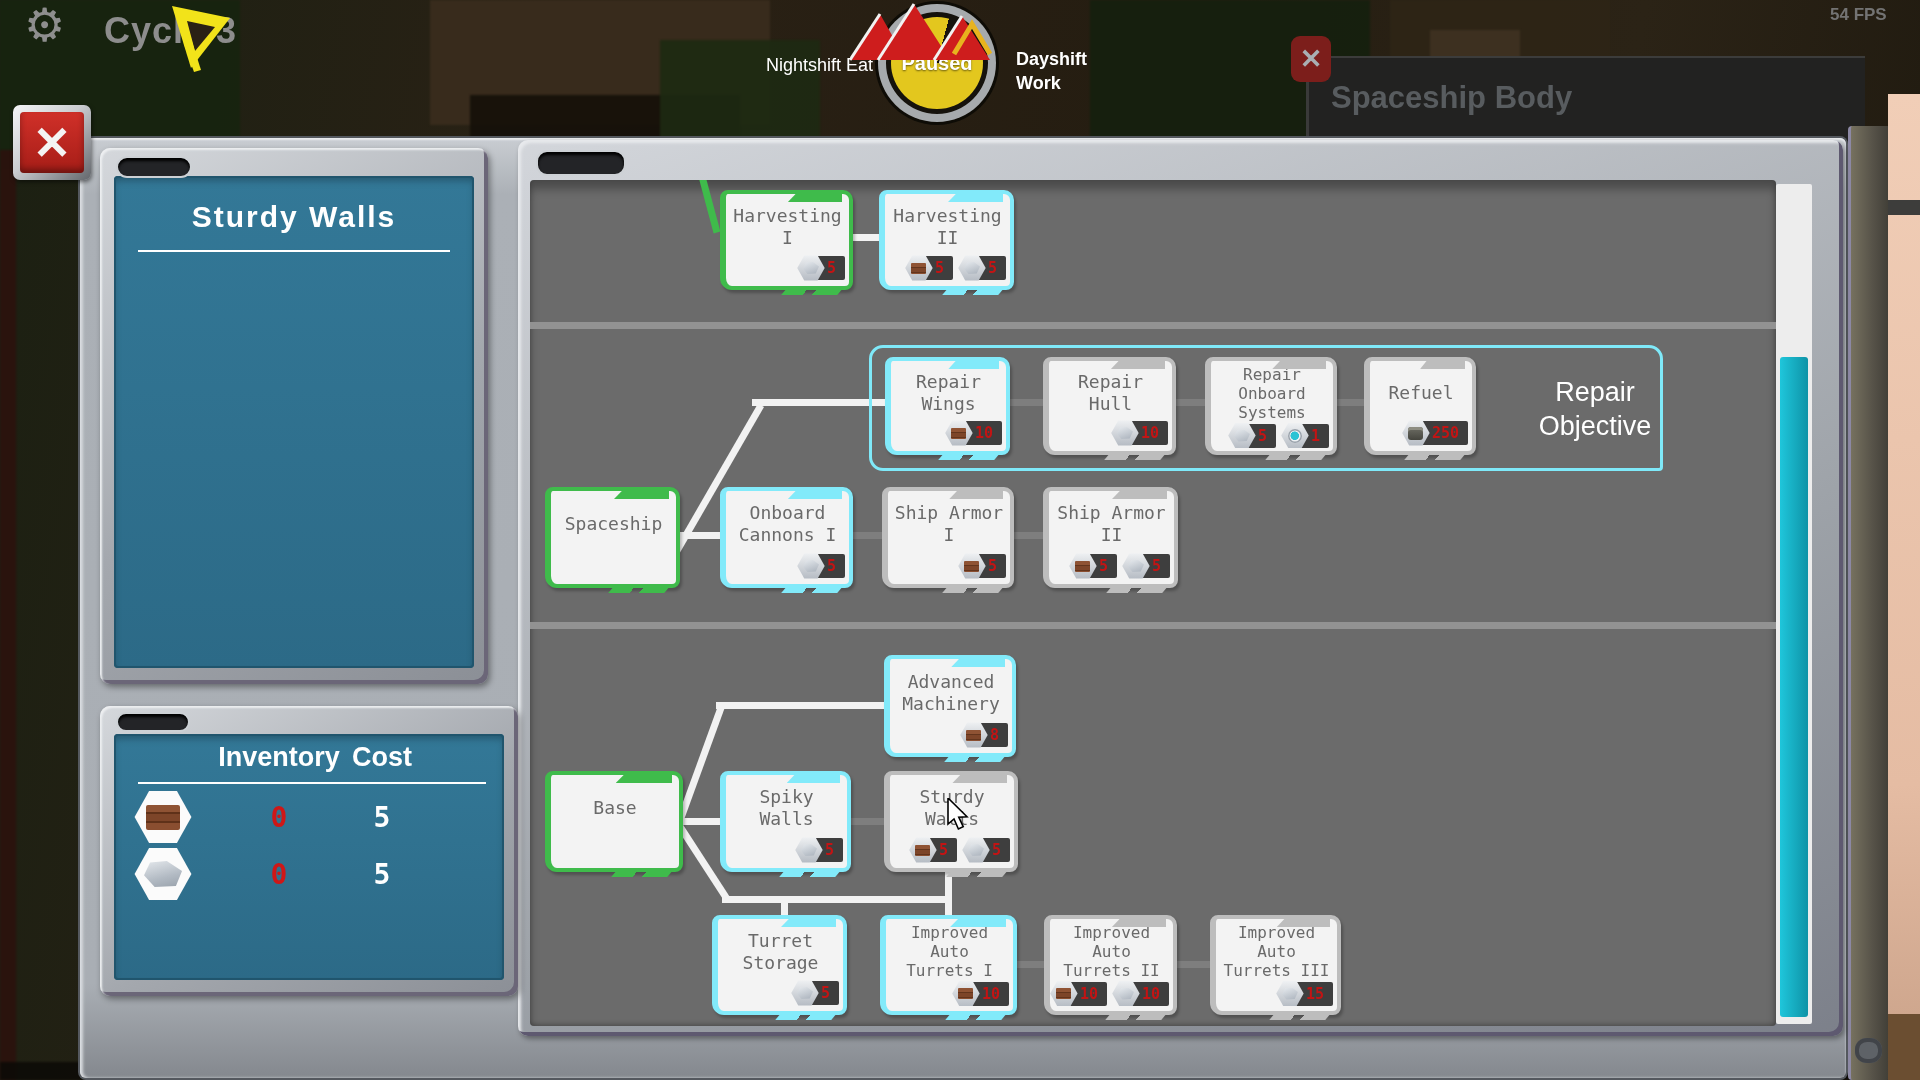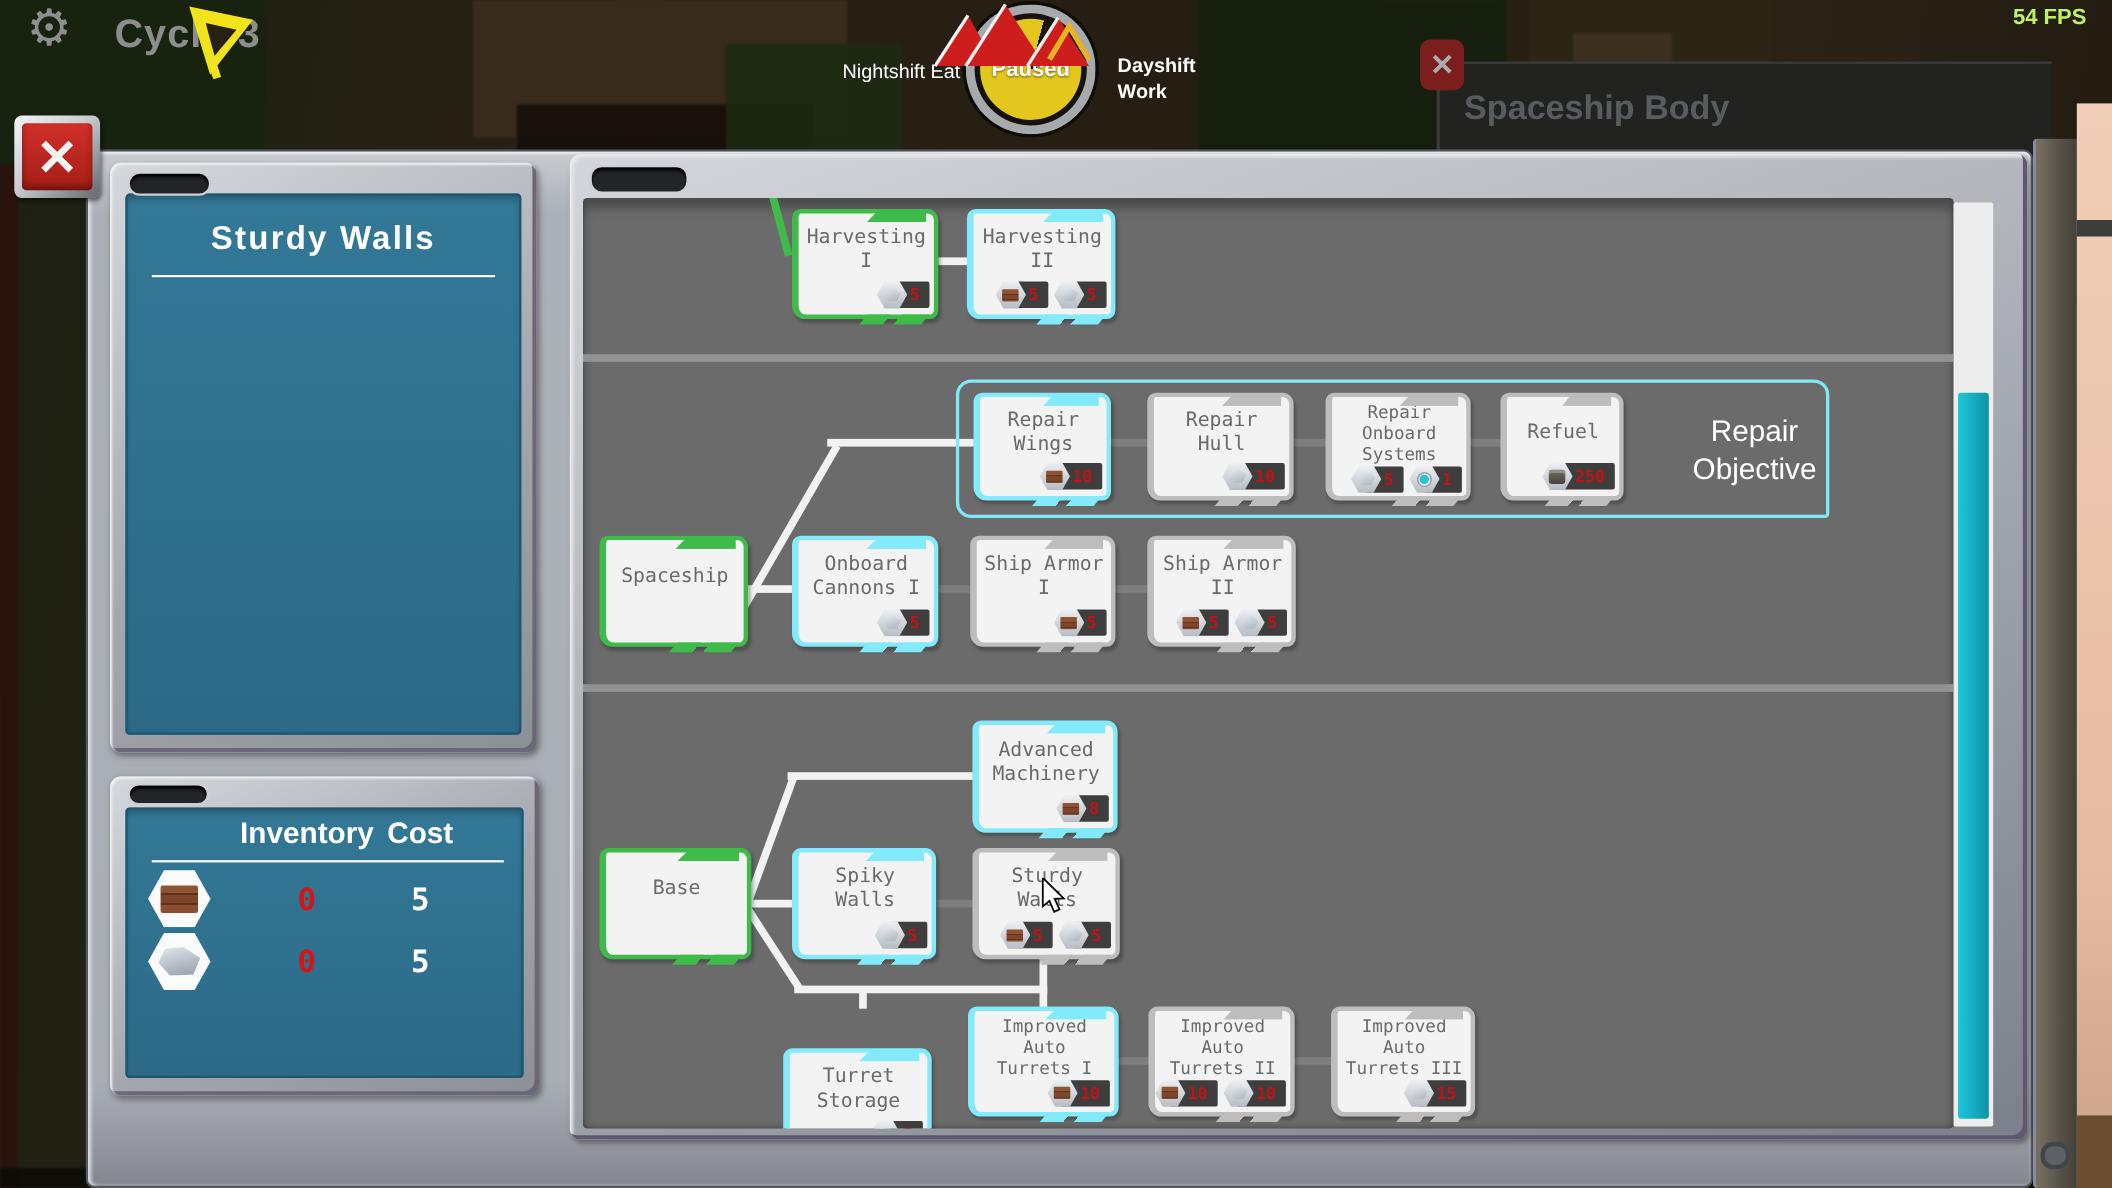--- a/index.html
+++ b/index.html
@@ -7,21 +7,21 @@
          font-family:"Liberation Sans",sans-serif;background:#241d11;}
   .abs{position:absolute;}
 
   
   #world{inset:0;background:linear-gradient(100deg,#1b2012 0%,#2a2115 28%,#251d11 55%,#2b2316 78%,#1d180e 100%);}
   .blob{position:absolute;filter:blur(1px);opacity:.9;}
 
   
   #gear{left:24px;top:2px;font-size:46px;color:#8e8e8e;line-height:1;}
   #cycle{left:104px;top:10px;font-size:36px;font-weight:600;color:#8d8d8d;letter-spacing:1px;}
-  #fps{left:1830px;top:5px;font-size:20px;font-weight:bold;color:#bef264;}
+  #fps{left:1830px;top:5px;font-size:17px;font-weight:bold;color:#737373;}
   #shift-left{left:713px;top:55px;width:160px;text-align:right;font-size:18px;font-weight:400;color:#fff;}
   #shift-right{left:1016px;top:47px;width:84px;font-size:18px;font-weight:600;color:#fff;line-height:1.35;}
   #clock{left:878px;top:4px;width:118px;height:118px;border-radius:50%;
          background:#15120c;box-shadow:0 0 0 3px #0e0c06,inset 0 0 0 8px #a6aaad;}
   #clock-pie{position:absolute;inset:13px;border-radius:50%;
          background:conic-gradient(from 15deg,#16130d 0 58deg,#e3c71e 58deg 360deg);}
   #clock-label{position:absolute;inset:0;display:flex;align-items:center;justify-content:center;
          font-size:20px;font-weight:bold;color:#fff;text-shadow:0 1px 2px rgba(0,0,0,.55);}
   #mountains{left:850px;top:2px;}
 
@@ -57,21 +57,21 @@
   .side-panel{position:absolute;border-radius:10px;
               background:linear-gradient(150deg,#d5d8dc,#a4a8ae 55%,#8b8f96);
               box-shadow:2px 3px 6px rgba(0,0,0,.4),inset 2px 2px 2px #edeff1,inset -4px -4px 0 #6b6678;}
   .panel-inner{position:absolute;left:14px;top:28px;right:14px;bottom:16px;border-radius:4px;
               background:linear-gradient(180deg,#337897,#2c6a87);
               box-shadow:inset 0 0 0 2px #20556d,inset 0 5px 7px rgba(0,0,0,.25);color:#fff;}
   #detail-panel{left:100px;top:148px;width:388px;height:536px;}
   #detail-title{margin:24px 10px 0;text-align:center;font-size:30px;font-weight:bold;letter-spacing:2px;}
   #detail-hr{width:312px;margin:16px auto 0;border-top:2px solid #fff;}
   #detail-desc{margin:22px 22px 0;font-size:24px;font-weight:600;line-height:1.4;}
-  #inv-panel{left:100px;top:706px;width:390px;height:290px;}
+  #inv-panel{left:100px;top:706px;width:390px;height:290px;padding-left:28px;}
   .inv-h{position:absolute;top:8px;font-size:27px;font-weight:bold;text-align:center;}
   #inv-h1{left:80px;width:170px;} #inv-h2{left:226px;width:84px;}
   #inv-hr{position:absolute;left:24px;right:18px;top:48px;border-top:2px solid #fff;}
   .inv-row{position:absolute;left:0;right:0;height:57px;}
   .inv-row .hexagon{position:absolute;left:20px;top:0;}
   .inv-num{position:absolute;top:11px;font-size:28px;font-weight:bold;text-align:center;width:84px;
            font-family:"DejaVu Sans Mono",monospace;}
   .inv-inv{left:123px;color:#cf1717;} .inv-cost{left:226px;color:#fff;}
   .hexagon{width:58px;height:54px;background:#fbfbfb;display:flex;align-items:center;justify-content:center;
            clip-path:polygon(26% 2%,74% 2%,99% 50%,74% 98%,26% 98%,1% 50%);
@@ -368,21 +368,21 @@
     <span class="num">5</span>
   </span>
             <span class="badge">
     <span class="hex-s">
                 <span class="glyph sm-metal"></span>
               </span>
     <span class="num">5</span>
   </span>
           </div>
   </div>
-        <div class="node available" style="left: 182px; top: 735px; width: 135px; height: 100px; margin-top: 38px;">
+        <div class="node available" style="left: 182px; top: 735px; width: 135px; height: 100px;">
     <div class="lbl">Turret Storage</div>
     <div class="costs">
             <span class="badge">
     <span class="hex-s">
                 <span class="glyph sm-metal"></span>
               </span>
     <span class="num">5</span>
   </span>
           </div>
   </div>

